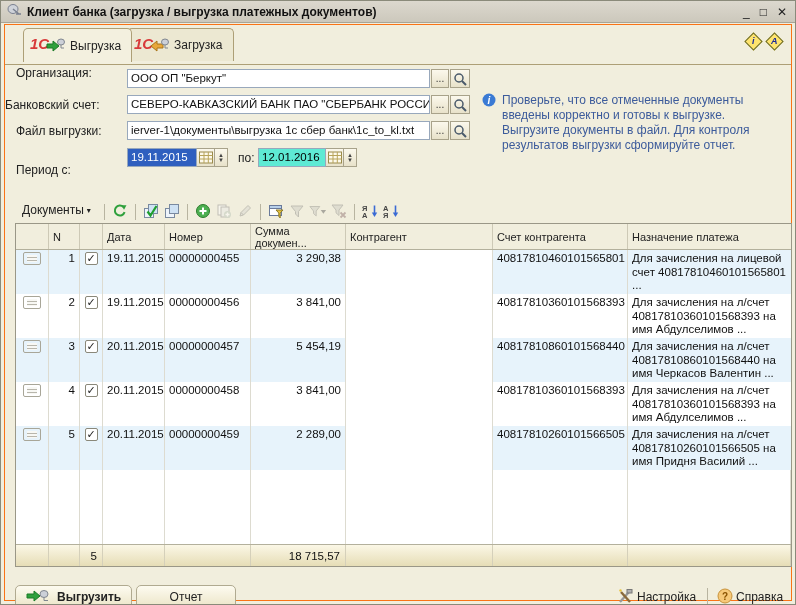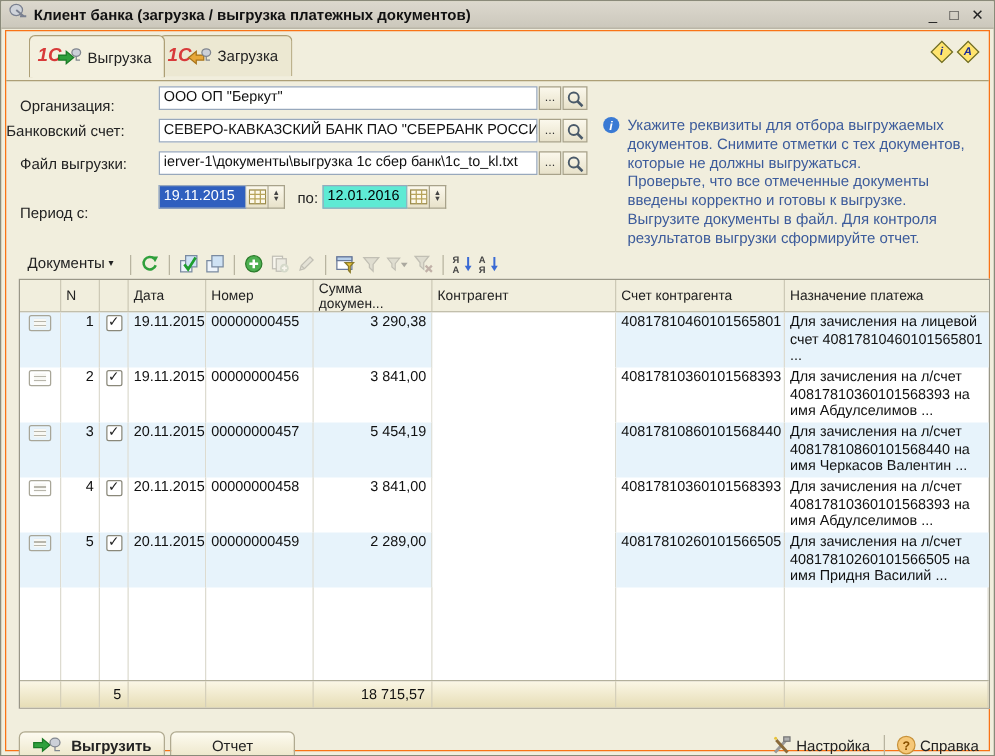--- a/index.html
+++ b/index.html
@@ -112,21 +112,21 @@
       <div class="tab-right">
         <span class="diamond">
             <span>i</span>
           </span>
         <span class="diamond">
             <span>A</span>
           </span>
       </div>
     </div>
 
-    <div class="flabel" style="left:11px;top:53px;">Организация:</div>
+    <div class="flabel" style="left:11px;top:41px;">Организация:</div>
     <div class="field" style="left:122px;top:44px;width:303px;">ООО ОП "Беркут"</div>
     <div class="sqbtn" style="left:426px;top:44px;width:18px;">...</div>
     <div class="sqbtn" style="left:445px;top:44px;width:20px;">
       <svg width="14" height="14" viewBox="0 0 14 14">
           <circle cx="6" cy="6" r="4" fill="none" stroke="#4a5a6a" stroke-width="1.5"></circle>
           <path d="M9 9l4 4" stroke="#4a5a6a" stroke-width="2"></path>
         </svg>
     </div>
 
     <div class="flabel" style="left:0;top:73px;">Банковский счет:</div>
@@ -179,21 +179,20 @@
     </div>
 
     <div class="infobox">
       <span style="flex:0 0 14px;">
         <svg width="14" height="14" viewBox="0 0 14 14">
             <circle cx="7" cy="7" r="6.5" fill="#3a7ad4"></circle>
             <text x="5.4" y="11" font-size="10" font-weight="bold" font-style="italic" fill="#fff">i</text>
           </svg>
       </span>
       <div class="infotext">
-        <div>Укажите реквизиты для отбора выгружаемых документов. Снимите отметки с тех документов, которые не должны выгружаться.</div>
         <div>Проверьте, что все отмеченные документы введены корректно и готовы к выгрузке.</div>
         <div>Выгрузите документы в файл. Для контроля результатов выгрузки сформируйте отчет.</div>
       </div>
     </div>
 
     <div class="toolbar">
       <div class="tbtn">
         <span>Документы</span>
         <span style="font-size:8px;">▾</span>
       </div>

